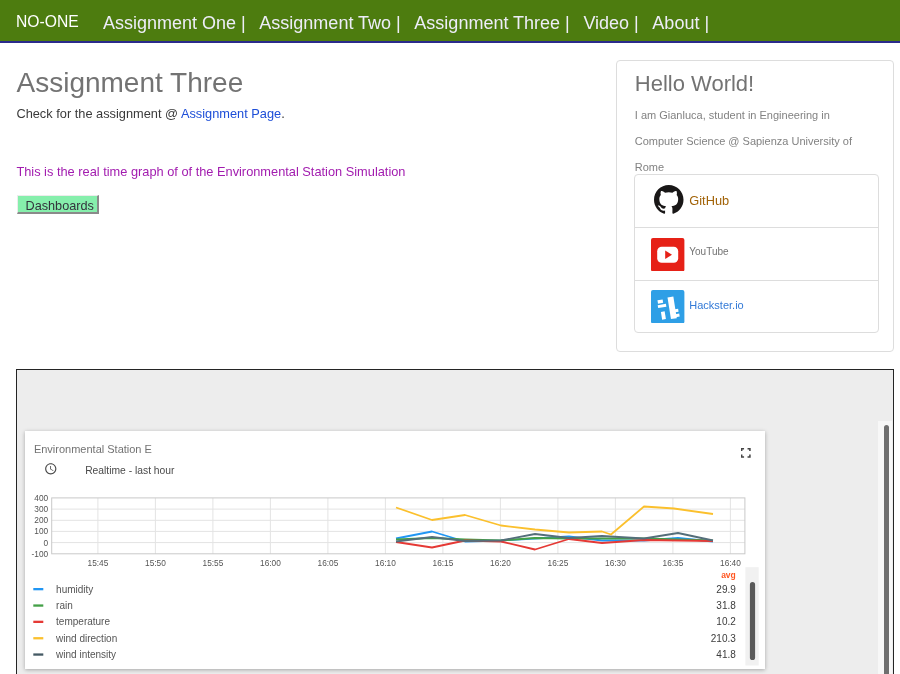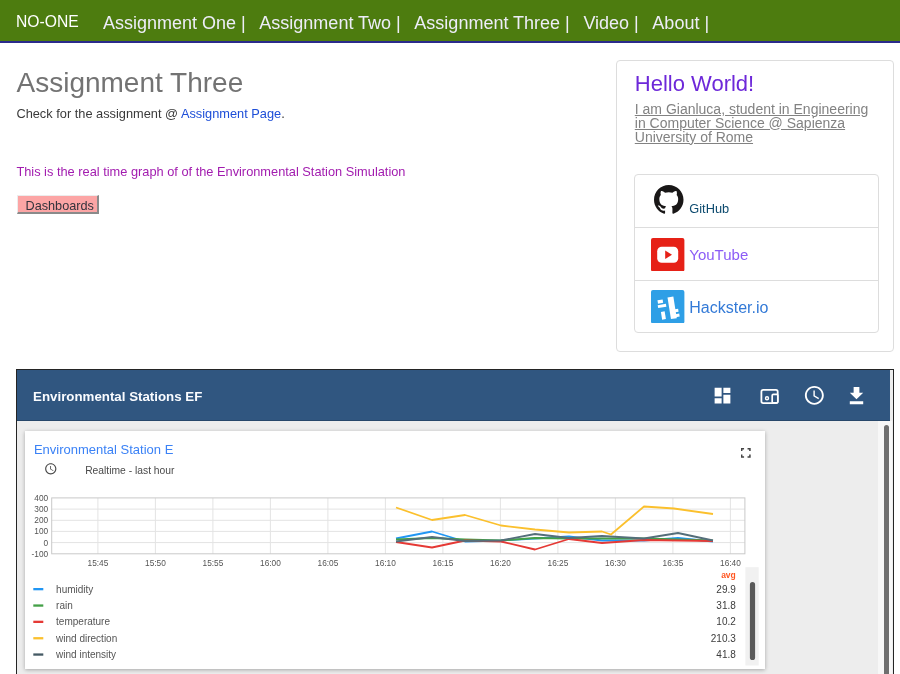--- a/index.html
+++ b/index.html
@@ -14,86 +14,65 @@
   <span class="abs" style="left:16px;top:14px;font-size:15.7px;line-height:15.7px;color:#ffffff;">NO-ONE</span>
   <div class="abs" style="left:103px;top:17px;font-size:18px;line-height:13px;color:#ededf8;white-space:nowrap;">
     <span style="margin-right:13.6px;">Assignment One |</span><span style="margin-right:13.6px;">Assignment Two |</span><span style="margin-right:13.6px;">Assignment Three |</span><span style="margin-right:13.6px;">Video |</span><span>About |</span>
   </div>
 </div>
 
 <div class="abs" style="left:16.5px;top:66.6px;font-size:28px;line-height:31.5px;color:#737373;">Assignment Three</div>
 <div class="abs" style="left:16.4px;top:107.4px;font-size:12.8px;line-height:13px;color:#3a3a3a;">Check for the assignment @ <span style="color:#1d4ed8;">Assignment Page</span>.</div>
 <div class="abs" style="left:16.4px;top:165px;font-size:12.8px;line-height:13px;color:#a21caf;">This is the real time graph of of the Environmental Station Simulation</div>
 
-<div class="abs" style="left:16.5px;top:194.5px;width:82px;height:19px;background:#fca5a5;border:1px solid #ececec;border-right:2px solid #8a8a8a;border-bottom:2px solid #8a8a8a;font-size:12.7px;line-height:14px;color:#33333c;padding:3px 0 0 8px;">Dashboards</div>
+<div class="abs" style="left:16.5px;top:194.5px;width:82px;height:19px;background:#86efac;border:1px solid #ececec;border-right:2px solid #8a8a8a;border-bottom:2px solid #8a8a8a;font-size:12.7px;line-height:14px;color:#33333c;padding:3px 0 0 8px;">Dashboards</div>
 
 <div class="abs" style="left:616.4px;top:59.5px;width:277.2px;height:292px;background:#fff;border:1px solid #ddd;border-radius:4px;">
-  <div class="abs" style="left:17.4px;top:12px;font-size:22px;line-height:22px;color:#6d28d9;">Hello World!</div>
-  <div class="abs" style="left:17.4px;top:41px;width:246px;font-size:14px;line-height:14px;color:#828282;text-decoration:underline;">I am Gianluca, student in Engineering in Computer Science @ Sapienza University of Rome</div>
+  <div class="abs" style="left:17.4px;top:12px;font-size:22px;line-height:22px;color:#737373;">Hello World!</div>
+  <div class="abs" style="left:17.4px;top:41px;width:246px;font-size:11px;line-height:26px;color:#828282;">I am Gianluca, student in Engineering in Computer Science @ Sapienza University of Rome</div>
   <div class="abs" style="left:16.9px;top:113px;width:244.5px;height:159.5px;border:1px solid #ddd;border-radius:4px;">
     <div class="abs" style="left:0;top:0;width:100%;height:52.8px;">
       <svg class="abs" style="left:19.2px;top:10px;" width="29.5" height="29.5" viewBox="0 0 24 24">
           <path fill="#191717" d="M12 0C5.37 0 0 5.37 0 12c0 5.3 3.438 9.8 8.205 11.387.6.113.82-.258.82-.577 0-.285-.01-1.04-.015-2.04-3.338.724-4.042-1.61-4.042-1.61-.546-1.387-1.333-1.756-1.333-1.756-1.09-.745.082-.73.082-.73 1.205.084 1.84 1.237 1.84 1.237 1.07 1.834 2.807 1.304 3.492.997.108-.775.418-1.305.762-1.605-2.665-.3-5.466-1.332-5.466-5.93 0-1.31.468-2.38 1.236-3.22-.124-.303-.536-1.523.117-3.176 0 0 1.008-.322 3.3 1.23.957-.266 1.983-.399 3.003-.404 1.02.005 2.047.138 3.006.404 2.29-1.552 3.297-1.23 3.297-1.23.655 1.653.243 2.873.12 3.176.77.84 1.235 1.91 1.235 3.22 0 4.61-2.805 5.625-5.475 5.92.43.37.814 1.102.814 2.222 0 1.604-.015 2.896-.015 3.29 0 .32.216.694.825.576C20.565 21.796 24 17.297 24 12c0-6.63-5.373-12-12-12z"></path>
         </svg>
-      <span class="abs" style="left:54px;top:26px;font-size:12.8px;color:#0c4a6e;text-align:right;">GitHub</span>
+      <span class="abs" style="left:54px;top:18px;font-size:12.8px;color:#a16207;text-align:right;">GitHub</span>
     </div>
     <div class="abs" style="left:0;top:52.8px;width:100%;height:52.8px;border-top:1px solid #ddd;">
       <svg class="abs" style="left:16px;top:9.4px;" width="33.4" height="33.4" viewBox="0 0 33.4 33.4">
           <rect x="0" y="0" width="33.4" height="33.4" rx="2" fill="#e62117"></rect>
           <rect x="6.2" y="8.7" width="21" height="16" rx="4.5" fill="#fff"></rect>
           <path d="M14.2 12.4l6.8 4.3-6.8 4.3z" fill="#e62117"></path>
         </svg>
-      <span class="abs" style="left:54px;top:18px;font-size:15px;color:#8b5cf6;">YouTube</span>
+      <span class="abs" style="left:54px;top:18px;font-size:10px;color:#737373;">YouTube</span>
     </div>
     <div class="abs" style="left:0;top:105.6px;width:100%;height:52.9px;border-top:1px solid #ddd;">
       <svg class="abs" style="left:16px;top:8.5px;" width="33.4" height="33.4" viewBox="0 0 33.4 33.4">
           <rect x="0" y="0" width="33.4" height="33.4" rx="2" fill="#2e9fe6"></rect>
           <g fill="#fff">
             <rect x="6.7" y="9.8" width="5.2" height="3.5" transform="rotate(-9 9.3 11.5)"></rect>
             <rect x="6.9" y="14.5" width="8.3" height="3.0" transform="rotate(-9 11 16)"></rect>
             <rect x="10.5" y="21.6" width="3.8" height="7.8" transform="rotate(-9 12.4 25.5)"></rect>
             <rect x="18.2" y="6.8" width="5.9" height="22" transform="rotate(-9 21.1 17.8)"></rect>
             <rect x="20.8" y="19.3" width="6.6" height="2.9" transform="rotate(-9 24.1 20.7)"></rect>
             <rect x="23.2" y="24" width="5.3" height="3.0" transform="rotate(-9 25.8 25.5)"></rect>
           </g>
         </svg>
-      <span class="abs" style="left:54px;top:18px;font-size:16px;color:#337ad7;">Hackster.io</span>
+      <span class="abs" style="left:54px;top:18px;font-size:11px;color:#337ad7;">Hackster.io</span>
     </div>
   </div>
 </div>
 
 <div class="abs" style="left:16px;top:368.6px;width:878.3px;height:320px;border:1.4px solid #242424;background:#ededed;">
 
-  <div class="abs" style="left:0;top:0;width:873px;height:51.3px;background:#305680;border-bottom:1px solid #27476a;">
-    <span class="abs" style="left:16.1px;top:20px;font-size:13.3px;line-height:13.3px;font-weight:bold;color:#fafcff;">Environmental Stations EF</span>
-
-    <svg class="abs" style="left:695.4px;top:15.7px;" width="21" height="21" viewBox="0 0 24 24" fill="#fff">
-        <path d="M3 13h8V3H3v10zm0 8h8v-6H3v6zm10 0h8V11h-8v10zm0-18v6h8V3h-8z"></path>
-      </svg>
-
-    <svg class="abs" style="left:739.8px;top:17.9px;" width="23" height="17" viewBox="0 0 23 17" fill="none" stroke="#fff">
-        <rect x="4.4" y="2.9" width="16.3" height="13.2" rx="1.8" stroke-width="1.8"></rect>
-        <circle cx="10" cy="11.3" r="1.5" stroke-width="1.4"></circle>
-        <rect x="15.2" y="7.3" width="5.6" height="8.6" rx="1.2" stroke-width="1.7" fill="#305680"></rect>
-      </svg>
-
-    <svg class="abs" style="left:786.3px;top:14.9px;" width="22.7" height="22.7" viewBox="0 0 24 24" fill="#fff">
-        <path d="M11.99 2C6.47 2 2 6.48 2 12s4.47 10 9.99 10C17.52 22 22 17.52 22 12S17.52 2 11.99 2zM12 20c-4.42 0-8-3.58-8-8s3.58-8 8-8 8 3.58 8 8-3.58 8-8 8zm.5-13H11v6l5.25 3.15.75-1.23-4.5-2.67z"></path>
-      </svg>
-
-    <svg class="abs" style="left:828px;top:14.7px;" width="23" height="23" viewBox="0 0 24 24" fill="#fff">
-        <path d="M19 9h-4V3H9v6H5l7 7 7-7zM5 18v3h14v-3H5z"></path>
-      </svg>
-  </div>
 
   <div class="abs" style="left:861.2px;top:51.3px;width:14.3px;height:254.1px;background:#f7f7f7;"></div>
   <div class="abs" style="left:866.8px;top:55.8px;width:5.6px;height:250px;background:#6f6f6f;border-radius:3px 3px 0 0;"></div>
 
   <div class="abs" style="left:8.2px;top:61px;width:739.7px;height:238.3px;background:#fff;box-shadow:0 1px 4px rgba(0,0,0,0.3);">
-    <span class="abs" style="left:8.7px;top:12px;font-size:13px;line-height:13.2px;color:#3b82f6;">Environmental Station E</span>
+    <span class="abs" style="left:8.7px;top:12px;font-size:11px;line-height:13.2px;color:#737373;">Environmental Station E</span>
 
     <svg class="abs" style="left:716.2px;top:17.4px;" width="9.6" height="9.6" viewBox="0 0 10 10" fill="none" stroke="#454545" stroke-width="1.6">
         <path d="M0.7 3.2V0.7H3.2M6.8 0.7h2.5v2.5M9.3 6.8v2.5H6.8M3.2 9.3H0.7V6.8"></path>
       </svg>
 
     <svg class="abs" style="left:19.3px;top:31.8px;" width="13.5" height="13.5" viewBox="0 0 24 24" fill="#4a4a4a">
         <path d="M11.99 2C6.47 2 2 6.48 2 12s4.47 10 9.99 10C17.52 22 22 17.52 22 12S17.52 2 11.99 2zM12 20c-4.42 0-8-3.58-8-8s3.58-8 8-8 8 3.58 8 8-3.58 8-8 8zm.5-13H11v6l5.25 3.15.75-1.23-4.5-2.67z"></path>
       </svg>
     <span class="abs" style="left:38px;top:34.5px;font-size:10.3px;line-height:11px;color:#4a4a4a;margin-left:22px;">Realtime - last hour</span>
 

